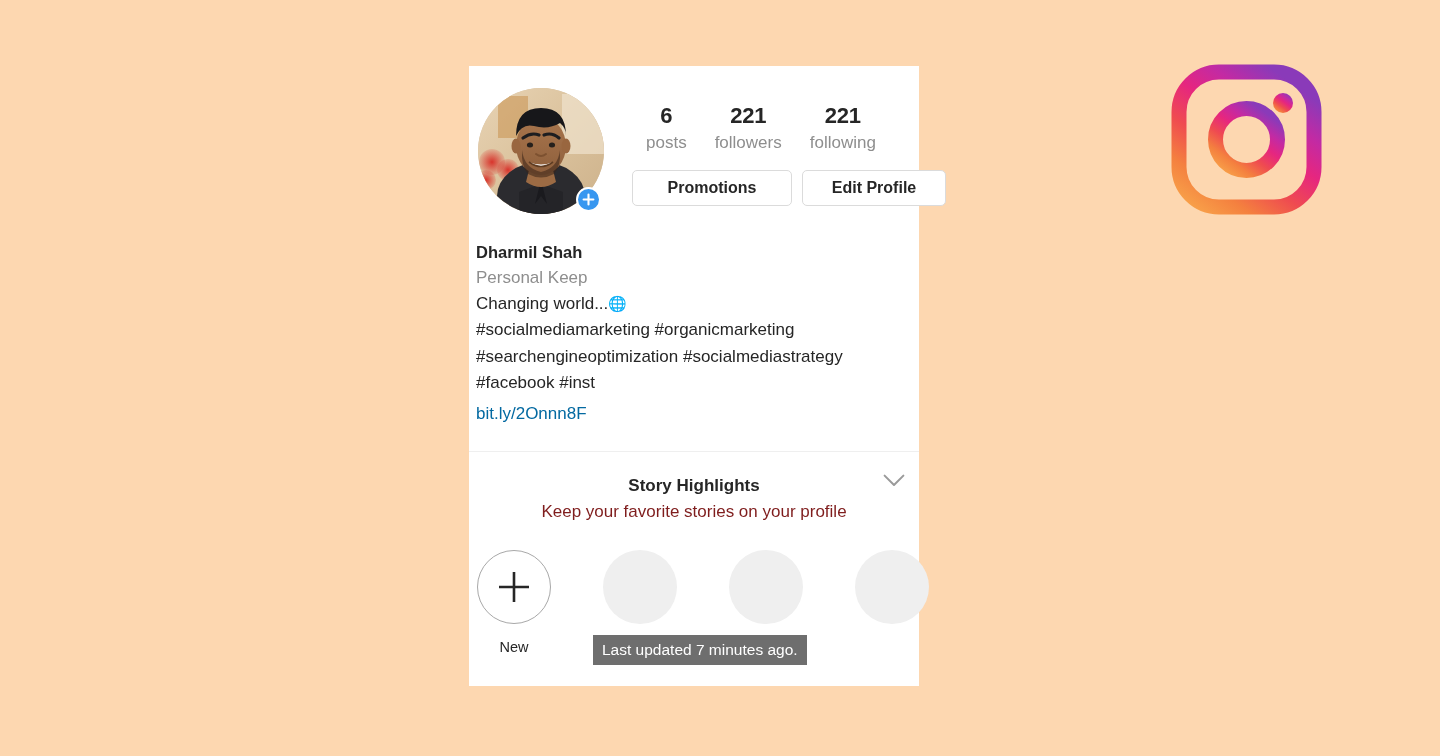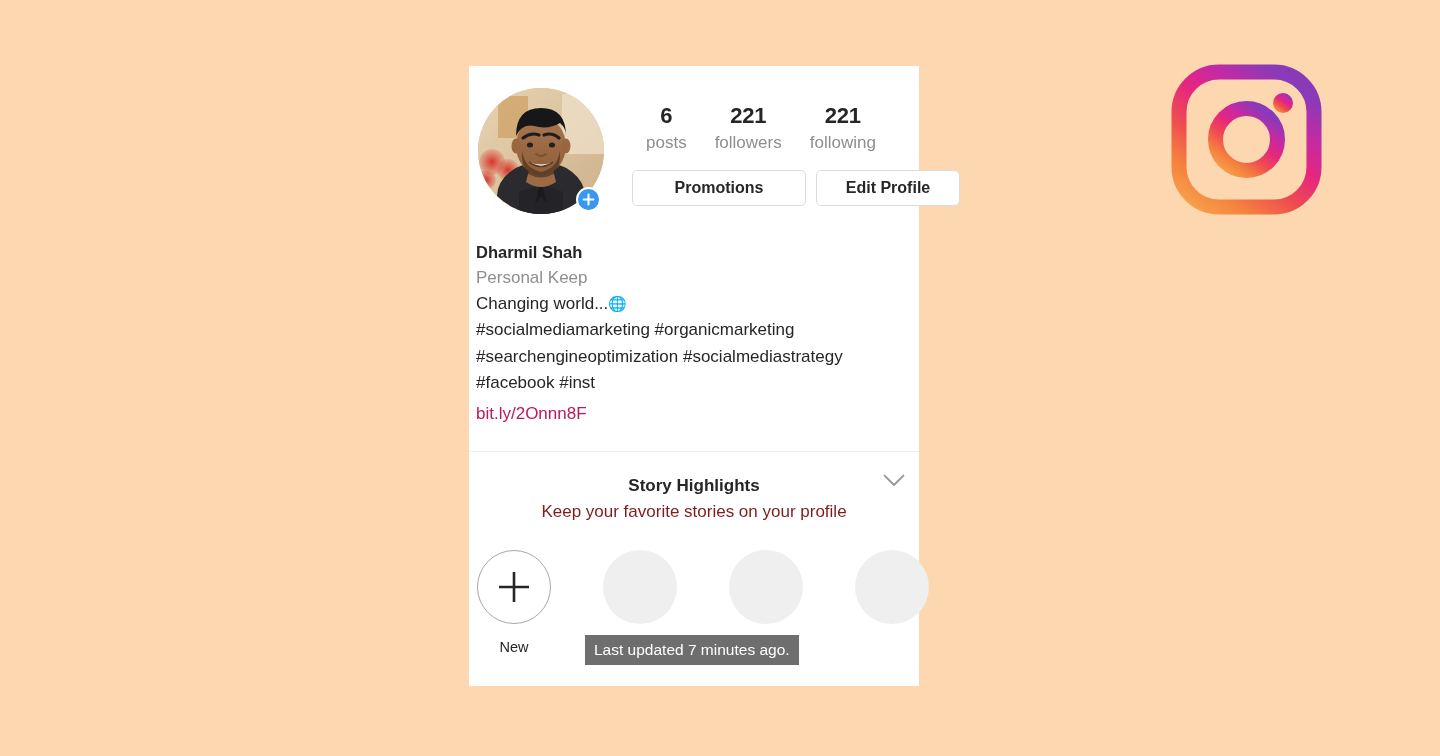--- a/index.html
+++ b/index.html
@@ -111,21 +111,21 @@
     font-family: "Liberation Sans", sans-serif;
     font-size: 16px;
     font-weight: bold;
     padding: 0 20px;
     cursor: pointer;
     white-space: nowrap;
     display: flex;
     align-items: center;
     justify-content: center;
   }
-  #btn-promotions { width: 174px; }
+  #btn-promotions { width: 160px; }
   #btn-edit-profile { width: 144px; }
 
   
   .bio {
     padding: 26px 10px 0 7px;
     font-size: 17px;
     line-height: 26.4px;
     color: #262626;
   }
   .bio-name {
@@ -135,21 +135,21 @@
     color: #262626;
   }
   .bio-category {
     color: #8e8e8e;
     font-size: 17px;
     line-height: 26px;
   }
   .bio-line { color: #262626; white-space: nowrap; }
   .emoji { font-family: "DejaVu Sans", sans-serif; font-size: 15px; }
   .bio-link {
-    color: #be185d;
+    color: #0369a1;
     font-size: 17px;
     line-height: 28px;
     text-decoration: none;
     cursor: pointer;
     display: inline-block;
     margin-top: 3px;
   }
 
   
   .card-divider {
@@ -227,21 +227,21 @@
   .highlight-label {
     font-size: 14.5px;
     color: #262626;
     margin-top: 14px;
     line-height: 18px;
   }
 
   
   .tooltip {
     position: absolute;
-    left: 116px;
+    left: 124px;
     top: 569px;
     background: #6e6e6e;
     color: #ffffff;
     font-size: 15.5px;
     line-height: 19px;
     padding: 5px 9px 6px 9px;
     white-space: nowrap;
   }
 
   

